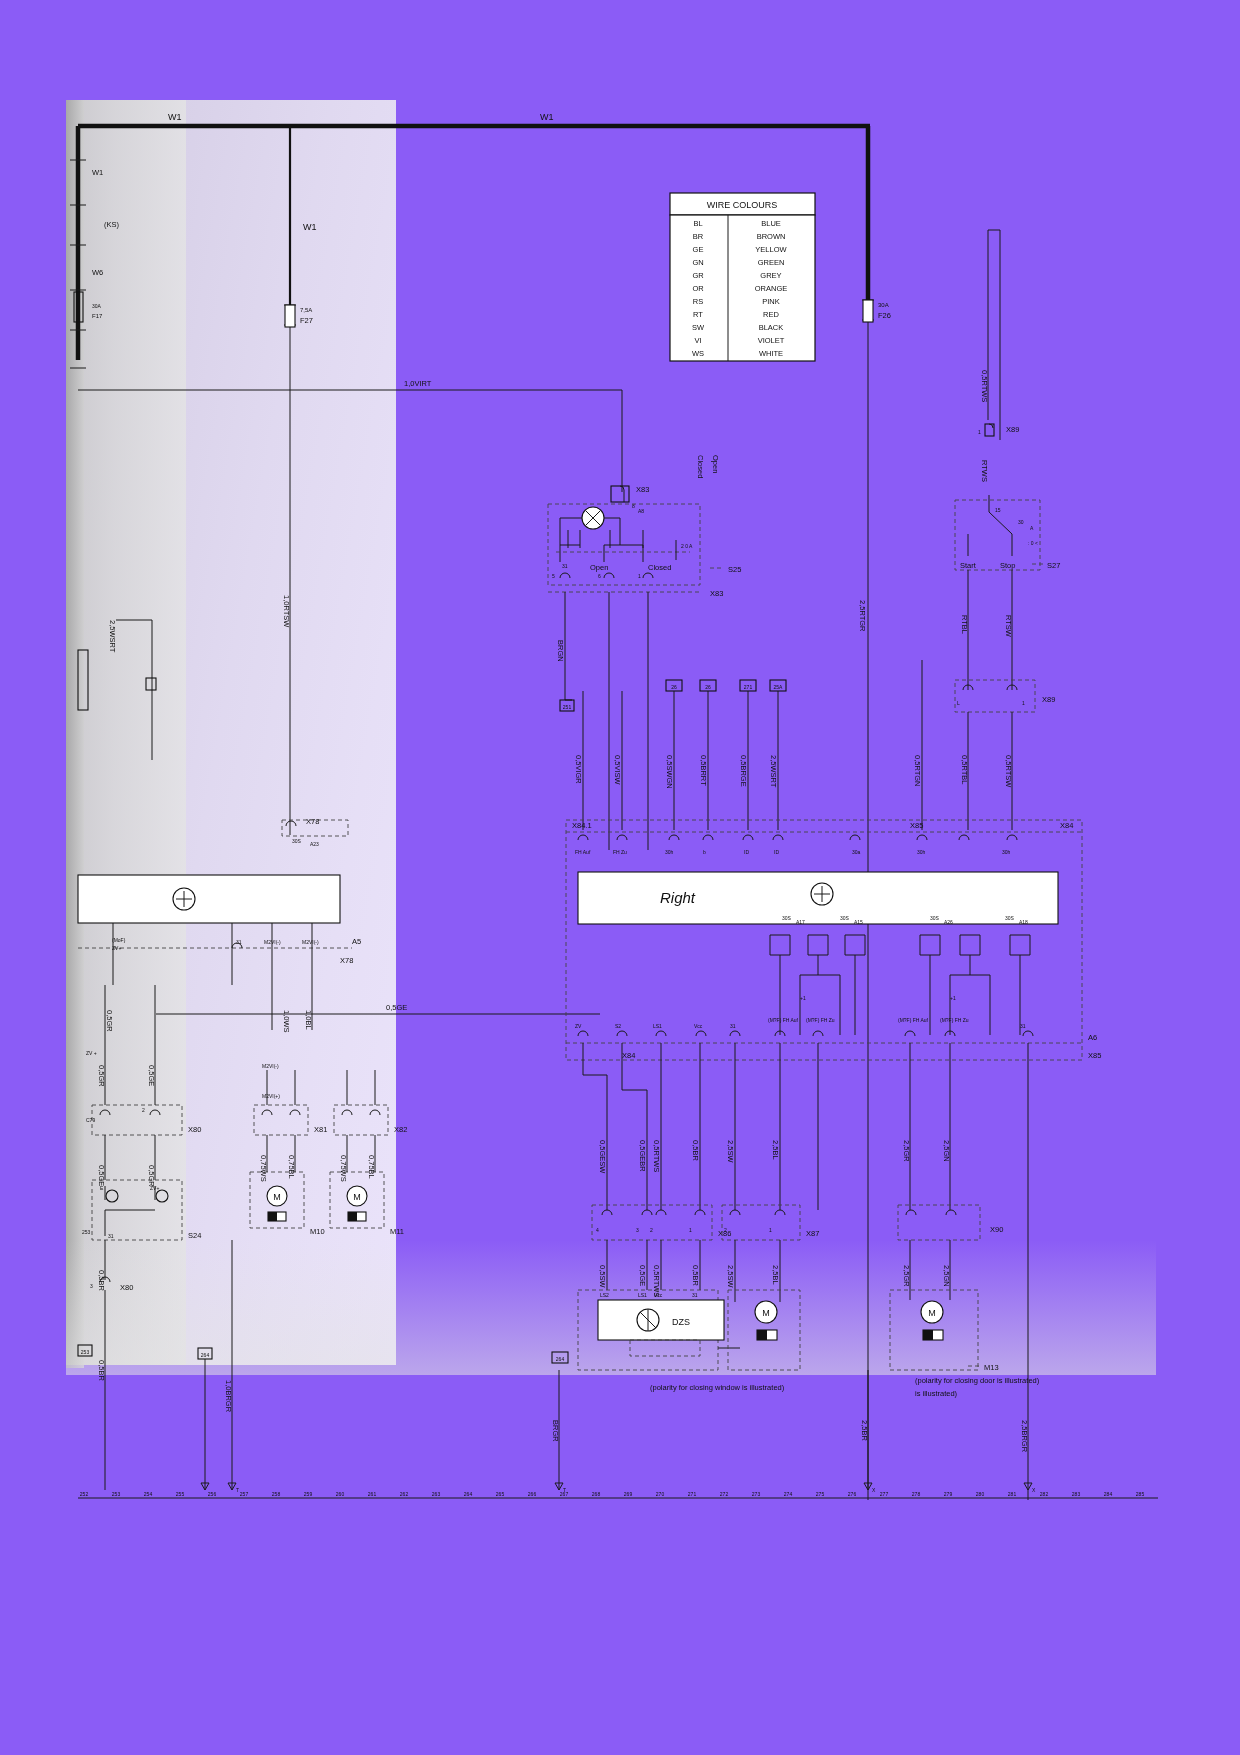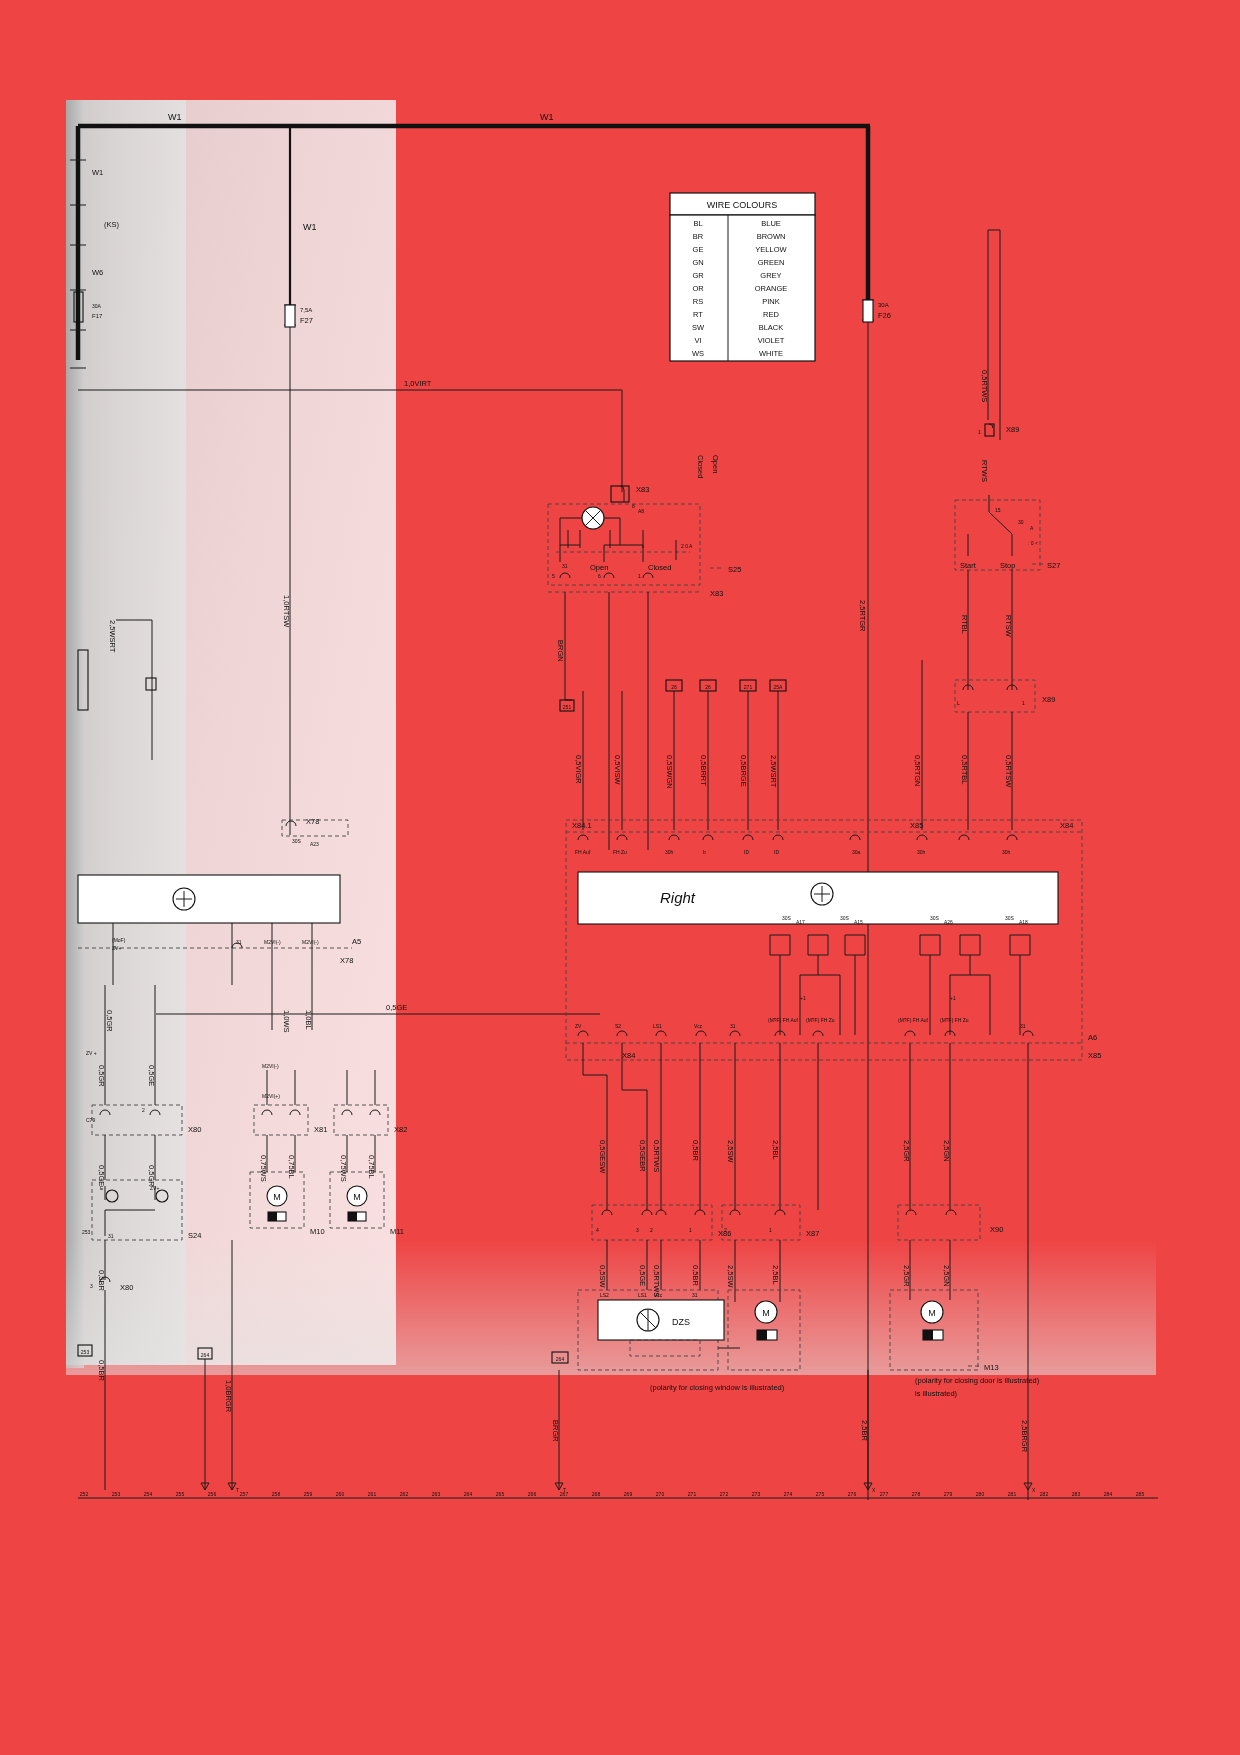--- a/index.html
+++ b/index.html
@@ -1,18 +1,18 @@
 <!DOCTYPE html>
 <html><head>
 <meta charset="utf-8">
 <style>
   html,body{margin:0;padding:0;background:#fff;}
   body{width:1240px;height:1755px;position:relative;
        font-family:"Liberation Sans", sans-serif;color:#111;overflow:hidden;}
-  #sheet{position:absolute;left:0;top:0;width:1240px;height:1755px;background:#ef4444;}
+  #sheet{position:absolute;left:0;top:0;width:1240px;height:1755px;background:#8b5cf6;}
   
   .paper-grad{position:absolute;left:66px;top:100px;width:330px;height:1265px;
      background:linear-gradient(100deg,#d9d9d9 0%,#e6e6e6 22%,#efefef 48%,#f6f6f6 75%,#fbfbfb 100%);
      opacity:.85;}
   .paper-grad2{position:absolute;left:66px;top:100px;width:120px;height:1265px;
      background:linear-gradient(90deg,#c9c9c9 0%,#d7d7d7 40%,#e4e4e4 100%);opacity:.8;}
   .edge-shadow{position:absolute;left:66px;top:100px;width:18px;height:1268px;
      background:linear-gradient(90deg,#9d9d9d,#cfcfcf);opacity:.75;}
   .botgrad{position:absolute;left:66px;top:1240px;width:1090px;height:135px;
      background:linear-gradient(0deg,#e3e3e3,rgba(250,250,250,0));opacity:.55;}

